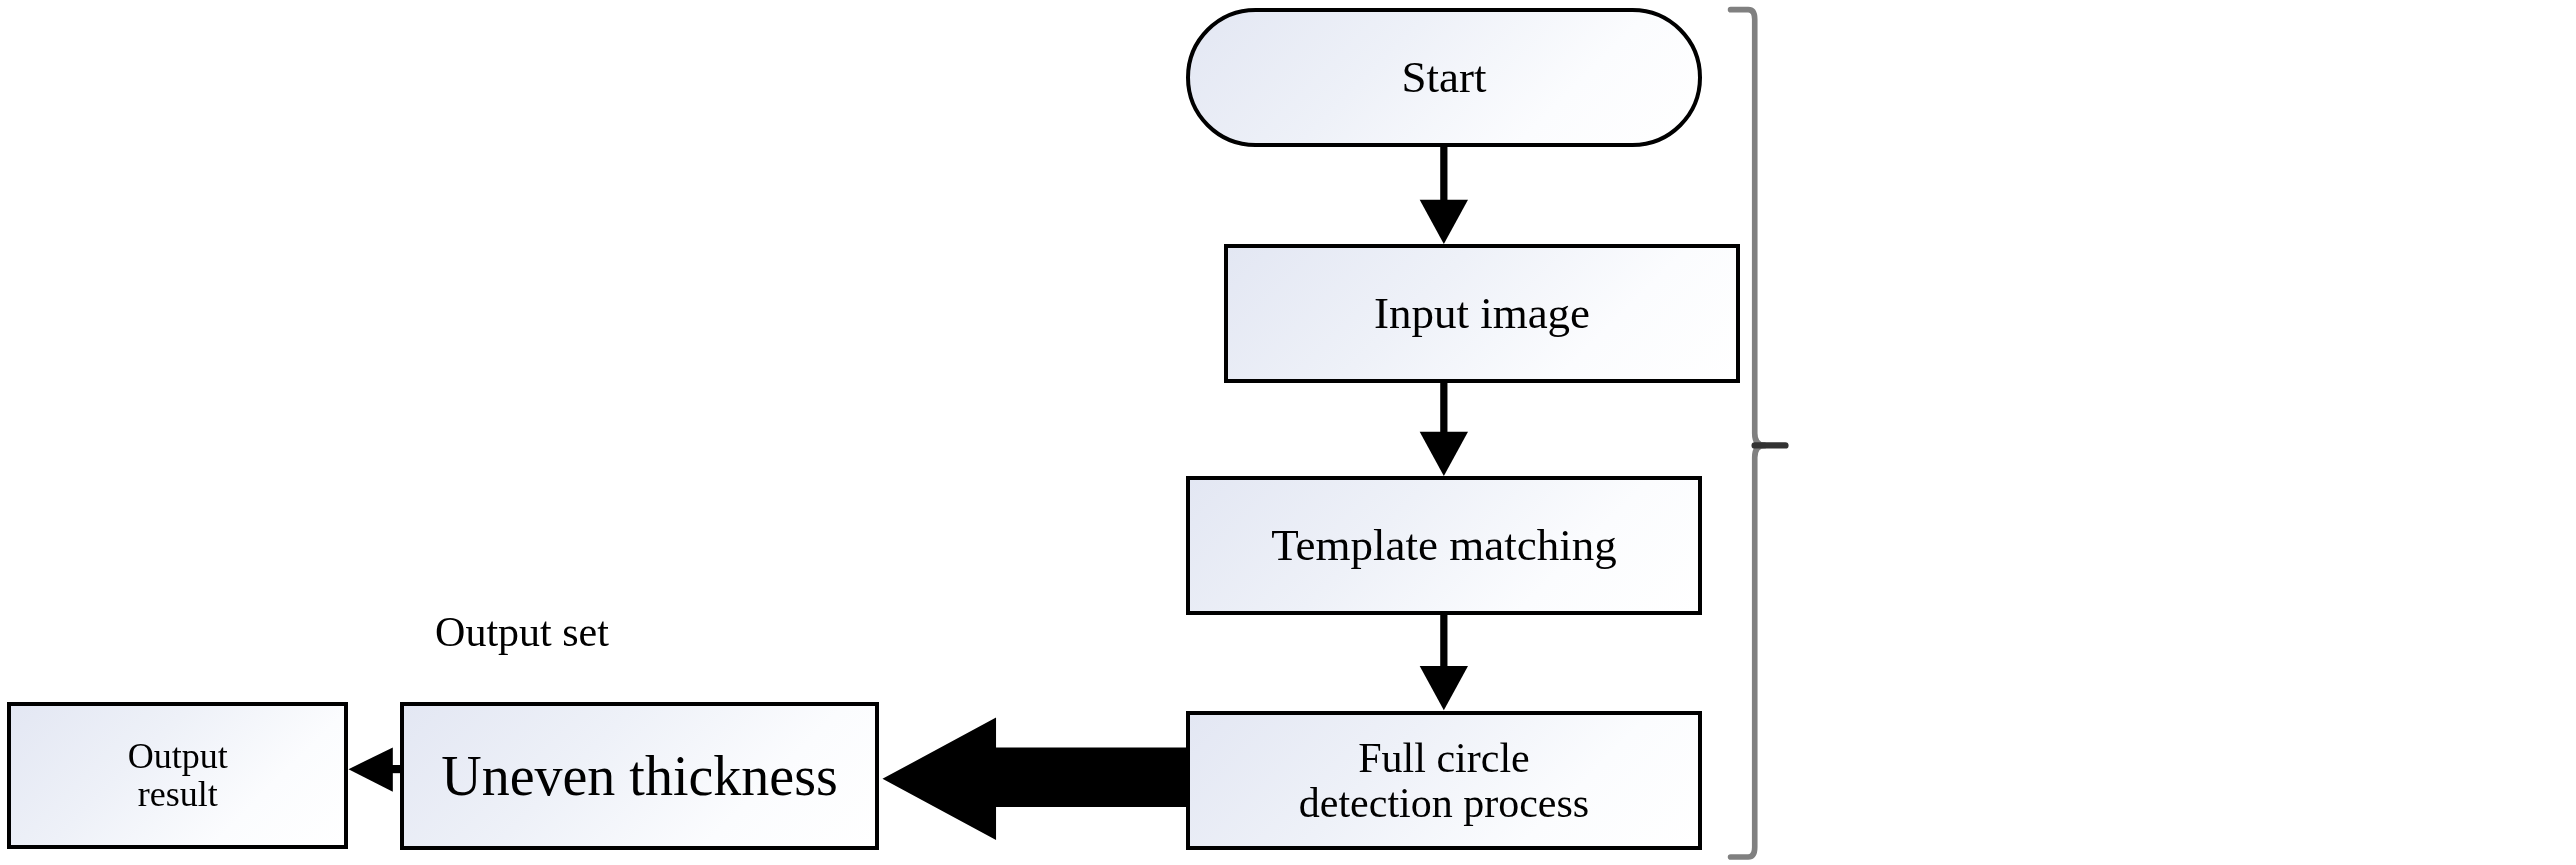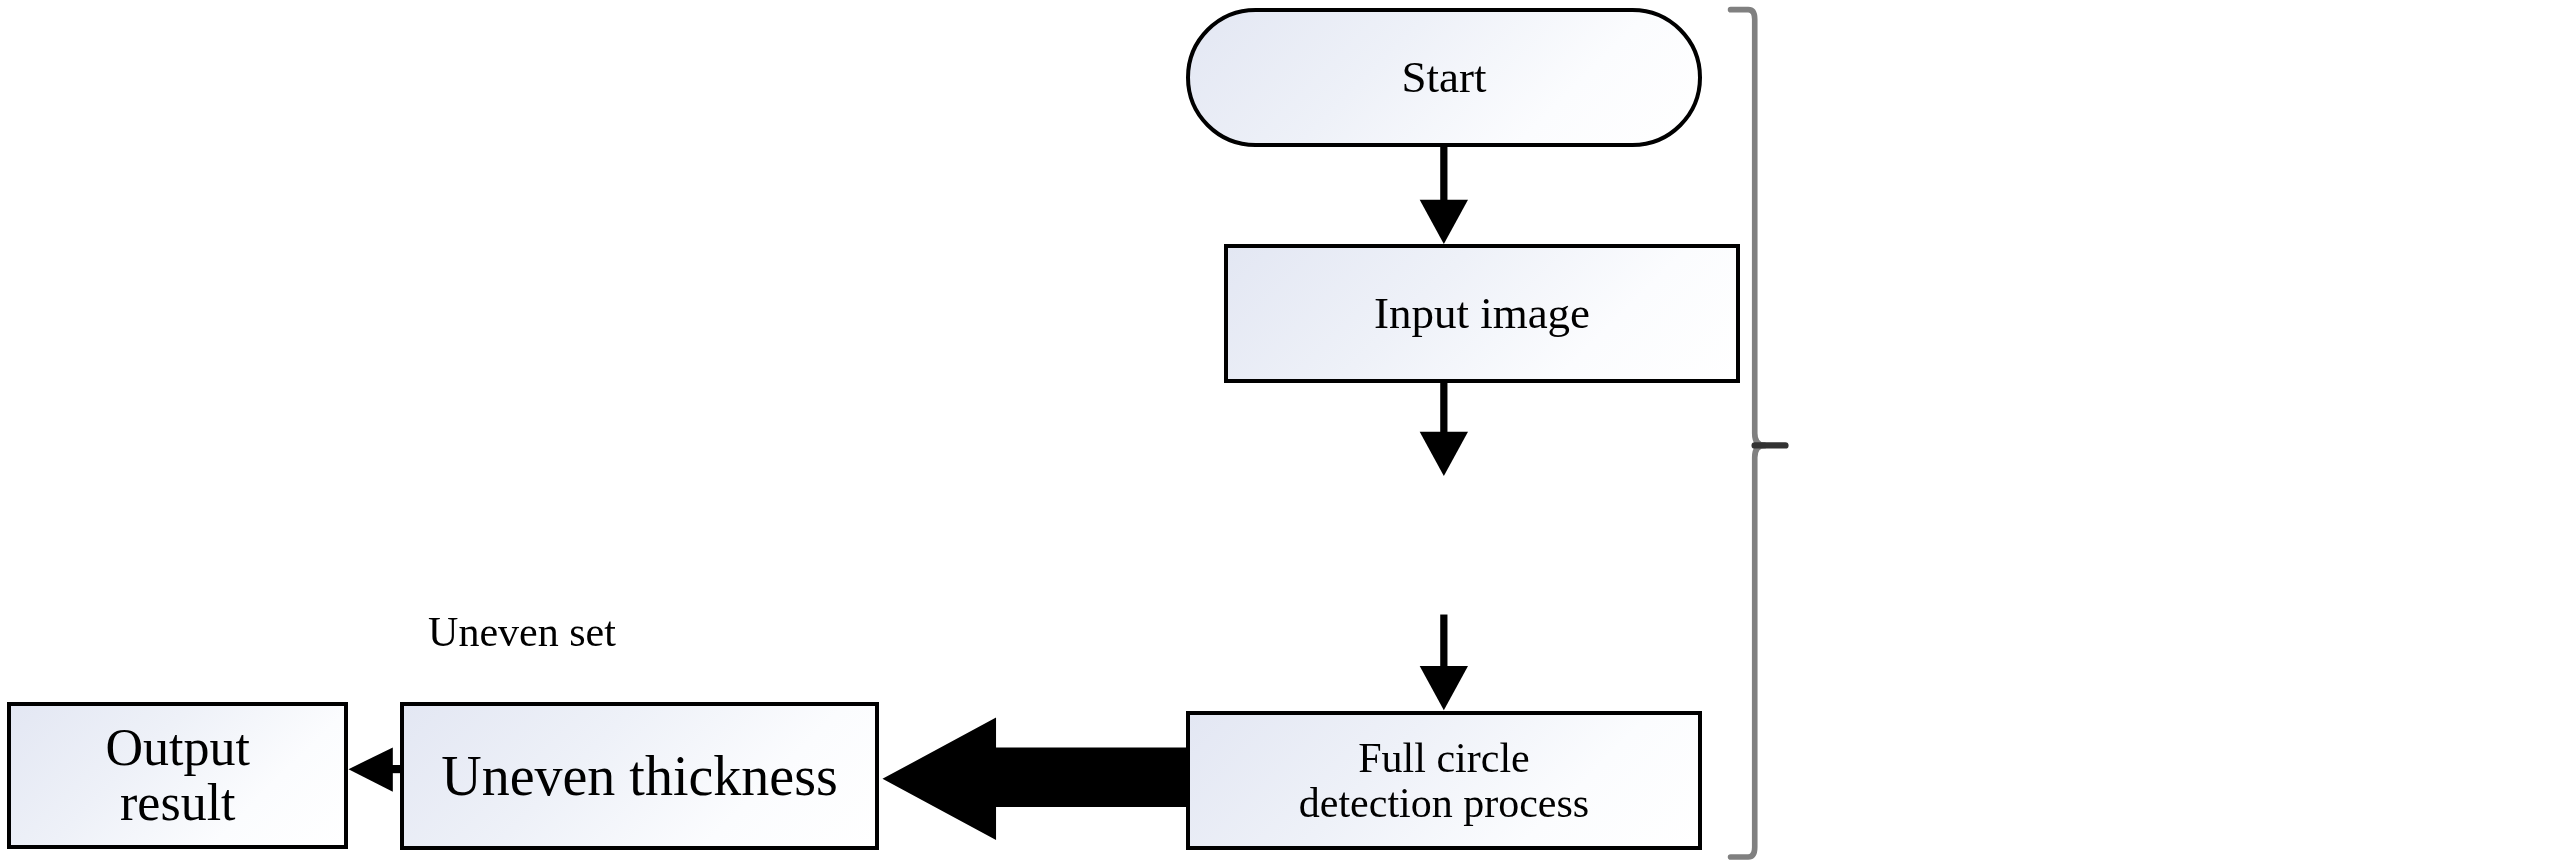--- a/index.html
+++ b/index.html
@@ -98,34 +98,37 @@
   </svg>
 
   <div class="node pill" style="left:1186px; top:8px; width:516px; height:139px; font-size:45px;">
     <span class="label">Start</span>
   </div>
 
   <div class="node" style="left:1186px; top:244px; width:516px; height:139px; font-size:45px;margin-left:38px;">
     <span class="label">Input image</span>
   </div>
 
+  <div class="node" style="left:1186px; top:476px; width:516px; height:139px; font-size:45px;">
+    <span class="label">Template matching</span>
+  </div>
 
   <div class="node" style="left:1186px; top:711px; width:516px; height:139px; font-size:42px;">
     <span class="label">Full circle
 detection process</span>
   </div>
 
   <div class="node" style="left:400px; top:702px; width:479px; height:148px; font-size:56px;">
     <span class="label">Uneven thickness</span>
   </div>
 
-  <div class="node" style="left:7.3px; top:702px; width:341px; height:147px; font-size:52px;">
+  <div class="node" style="left:7.3px; top:702px; width:341px; height:147px; font-size:36px;">
     <span class="label">Output
 result</span>
   </div>
 
   <div class="free-text" style="left:522px; top:610px; font-size:42px; transform:translateX(-50%);">
-    <span>Uneven set</span>
+    <span>Output set</span>
   </div>
 
 
 </div>
 
 
 </body></html>

